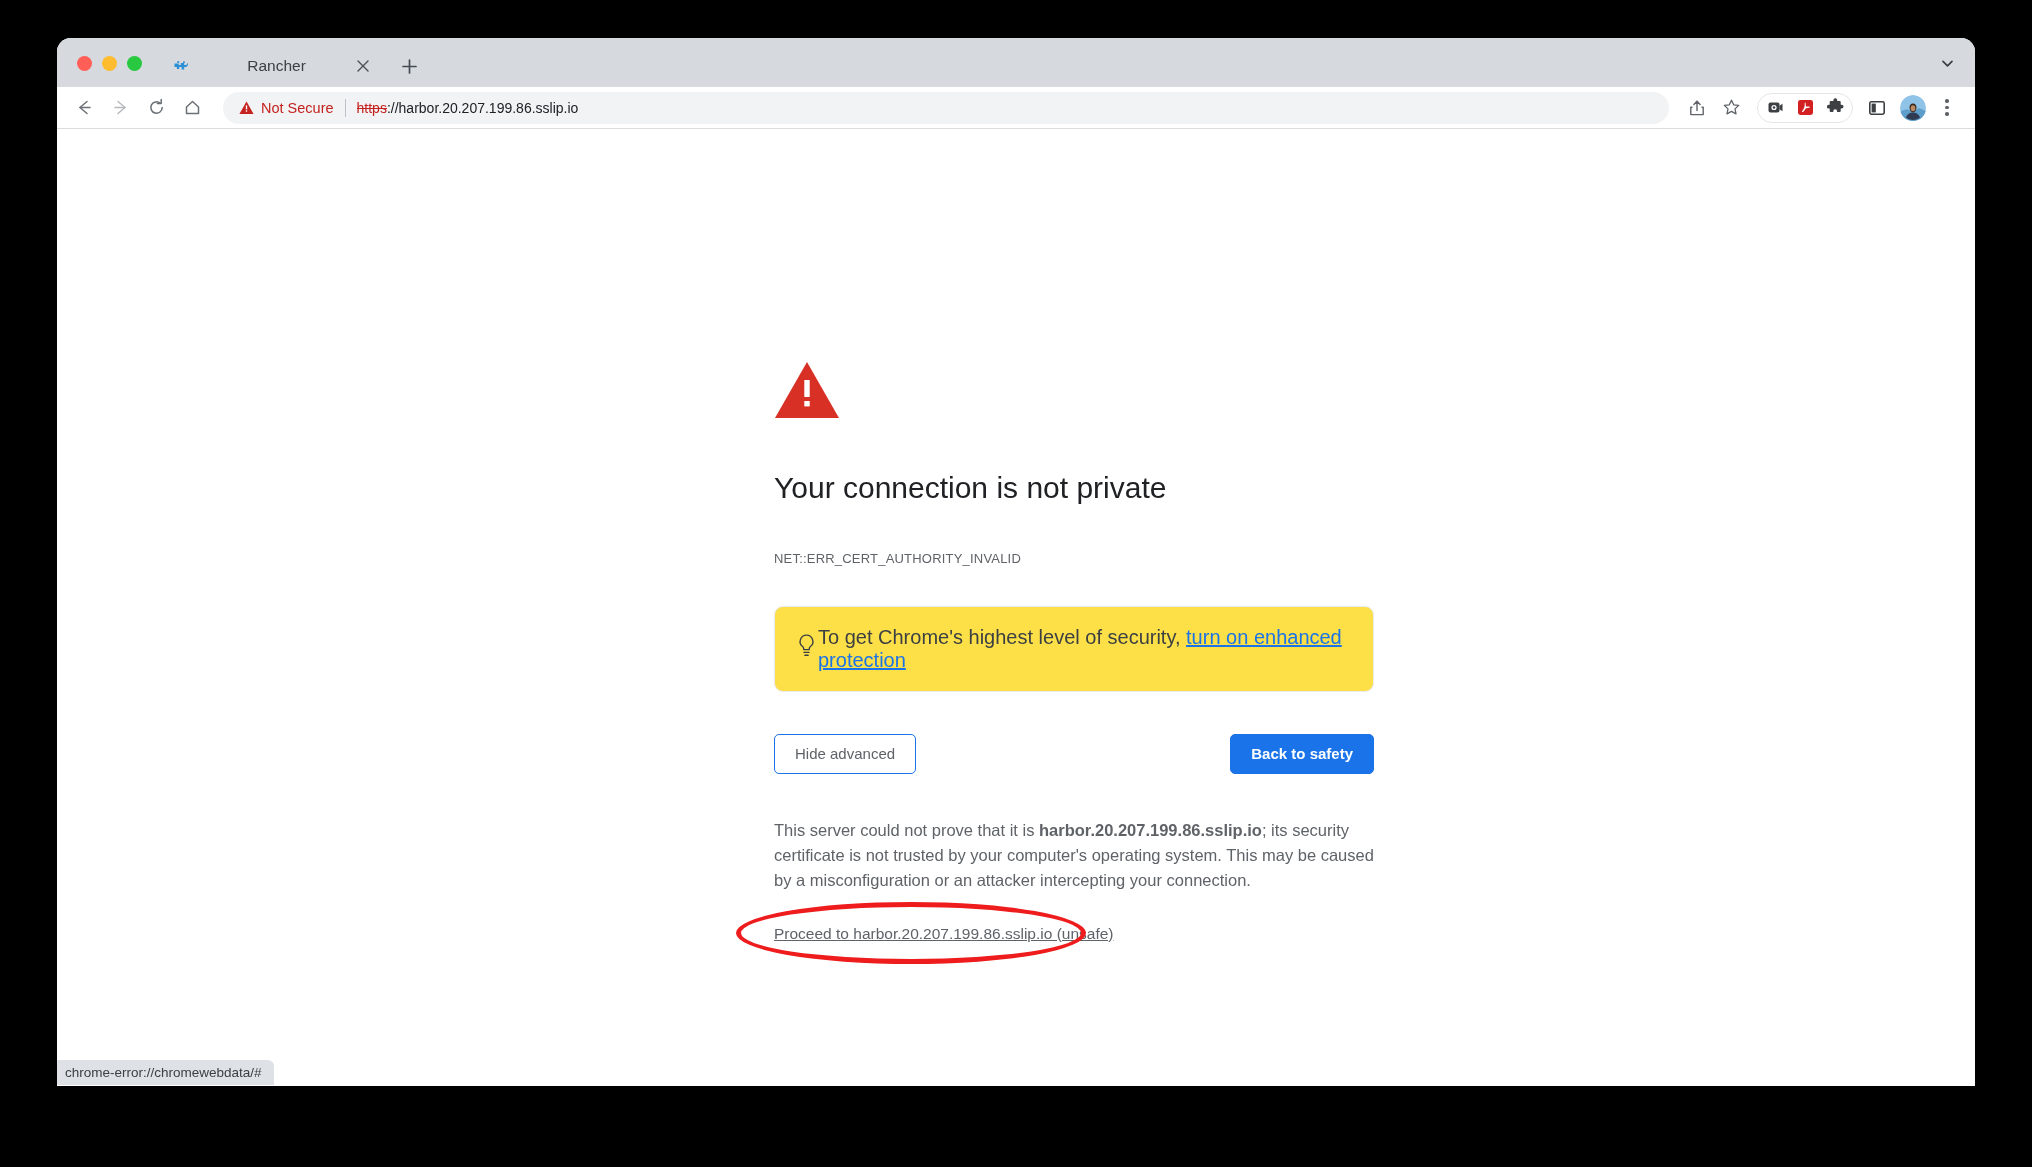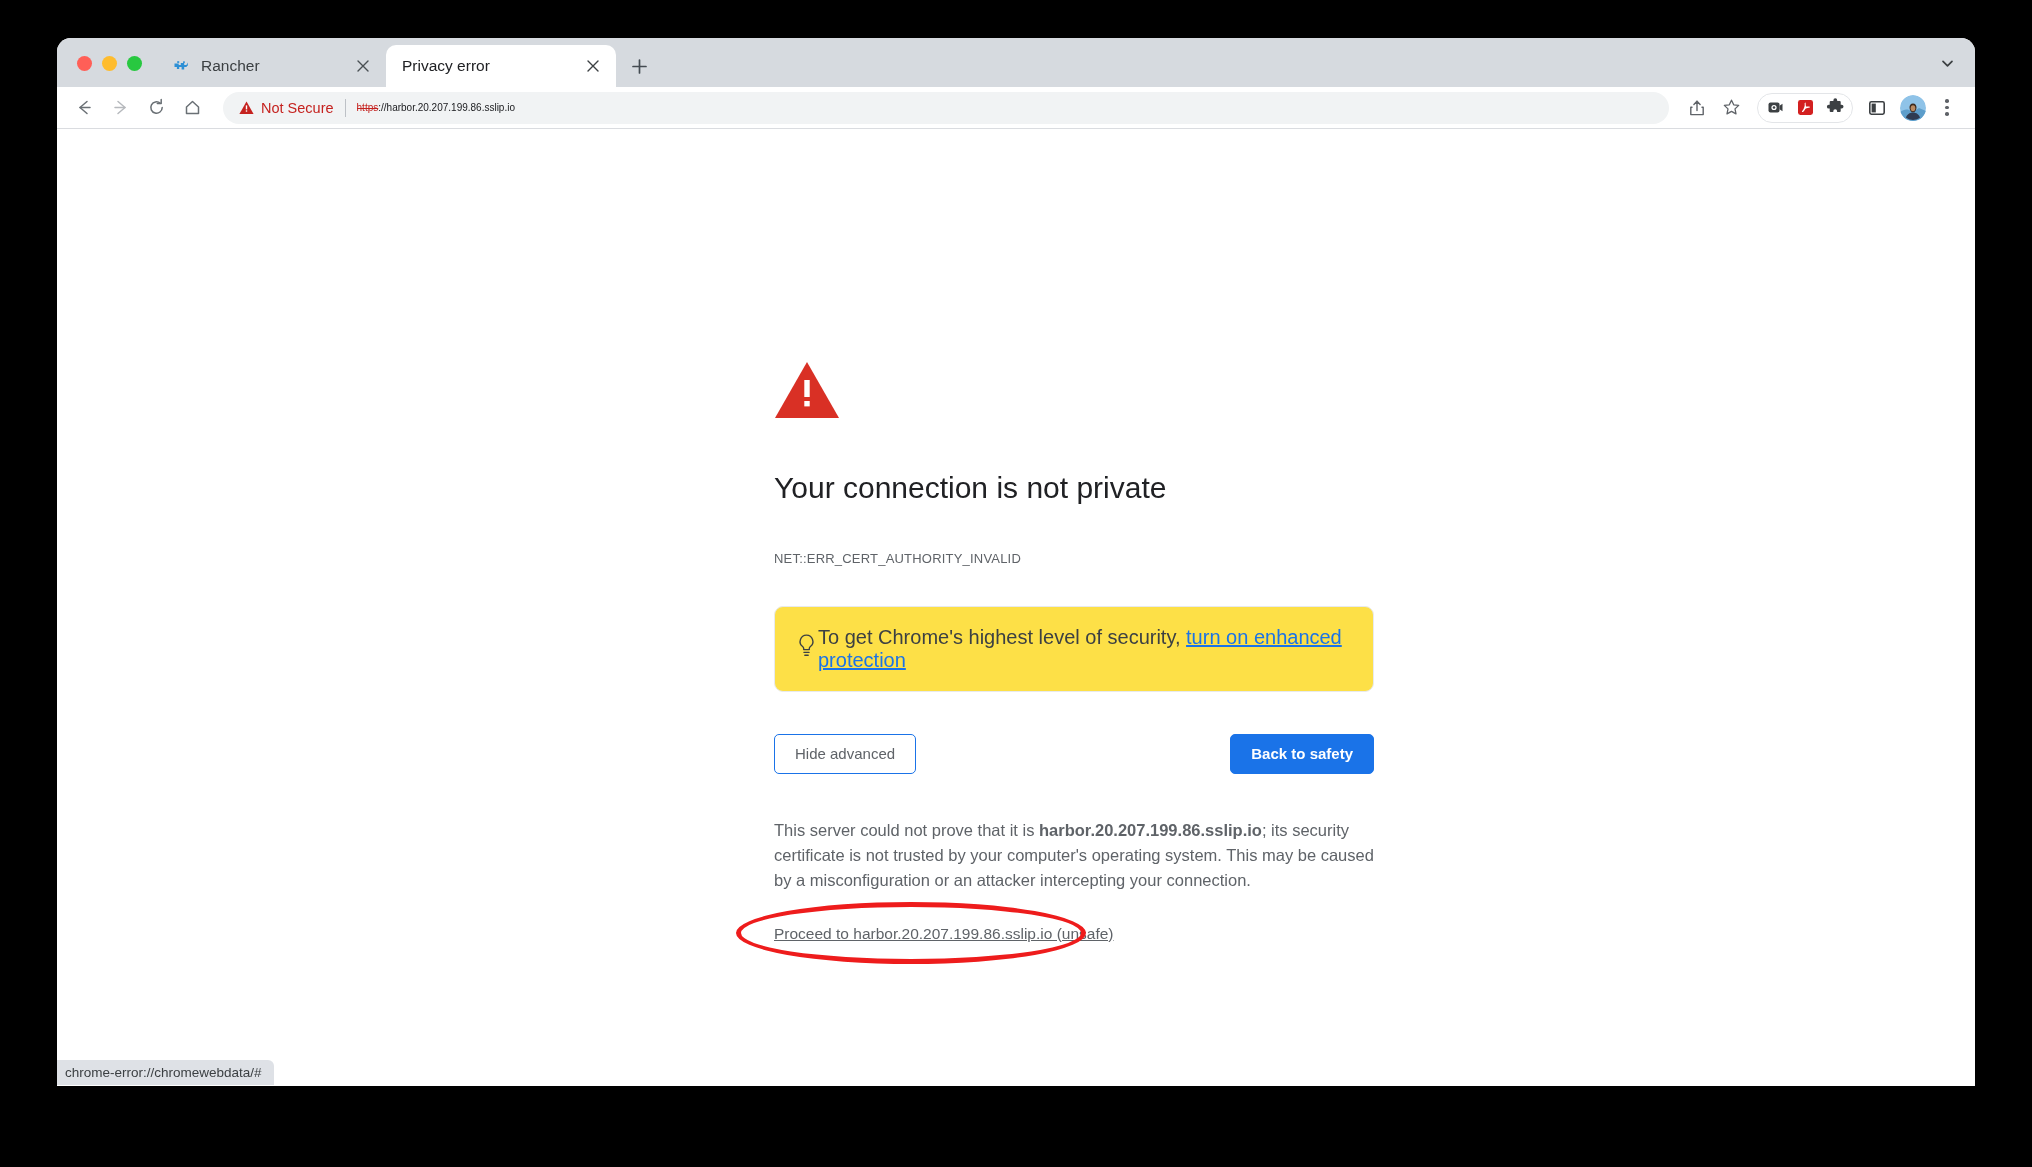--- a/index.html
+++ b/index.html
@@ -42,20 +42,21 @@
   .tab {
     position: relative;
     height: 42px;
     width: 230px;
     display: flex;
     align-items: center;
     padding: 0 12px 0 16px;
     font-size: 15.5px;
     color: #3c4043;
     border-radius: 10px 10px 0 0;
+    text-align: center;
   }
   .tab.inactive { background: #d6dadf; color: #3c4043; }
   .tab.active { background: #ffffff; color: #202124; }
   .tab .favicon {
     width: 18px; height: 18px; margin-right: 11px;
     flex: 0 0 18px;
     display: flex; align-items: center; justify-content: center;
   }
   .tab .tab-title {
     flex: 1 1 auto;
@@ -121,21 +122,21 @@
     flex: 0 0 auto;
   }
   .omni-sep {
     width: 1px; height: 18px;
     background: #bdc1c6;
     margin: 0 11px;
     flex: 0 0 1px;
   }
   .url {
     color: #202124;
-    font-size: 10px;
+    font-size: 14px;
     white-space: nowrap;
     overflow: hidden; text-overflow: ellipsis;
   }
   .url .scheme {
     color: #c5221f;
     text-decoration: line-through;
   }
 
   .tb-icons { display: flex; align-items: center; flex: 0 0 auto; }
   .tb-icon {
@@ -311,28 +312,20 @@
           </svg>
         </span>
         <span class="tab-title">Rancher</span>
         <span class="tab-close">
           <svg width="12" height="12" viewBox="0 0 12 12">
               <path d="M1 1L11 11M11 1L1 11" stroke="#4a5054" stroke-width="1.4" stroke-linecap="round"></path>
             </svg>
         </span>
       </div>
 
-      <div class="tab active">
-        <span class="tab-title">Privacy error</span>
-        <span class="tab-close">
-          <svg width="12" height="12" viewBox="0 0 12 12">
-              <path d="M1 1L11 11M11 1L1 11" stroke="#3c4043" stroke-width="1.4" stroke-linecap="round"></path>
-            </svg>
-        </span>
-      </div>
 
       <div class="newtab">
         <svg width="15" height="15" viewBox="0 0 15 15">
             <path d="M7.5 1v13M1 7.5h13" stroke="#444b52" stroke-width="1.7" stroke-linecap="round"></path>
           </svg>
       </div>
     </div>
 
     <div class="tabsearch">
       <svg width="13" height="13" viewBox="0 0 13 13">

